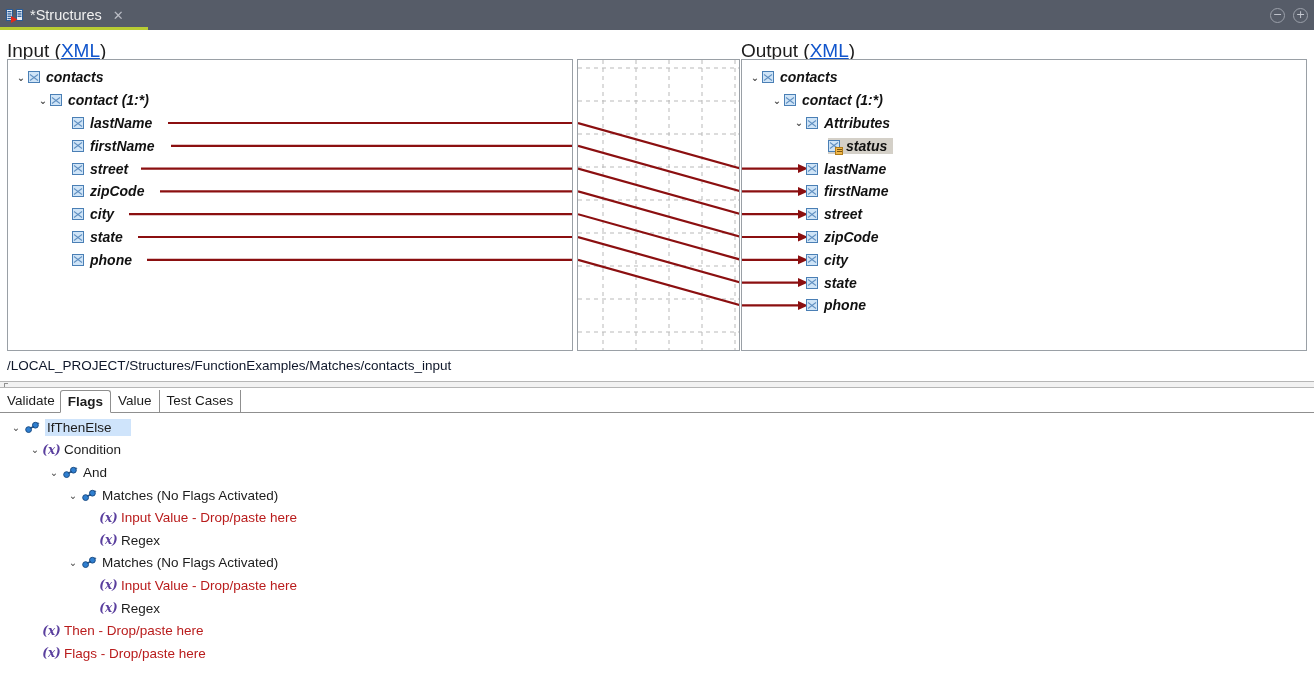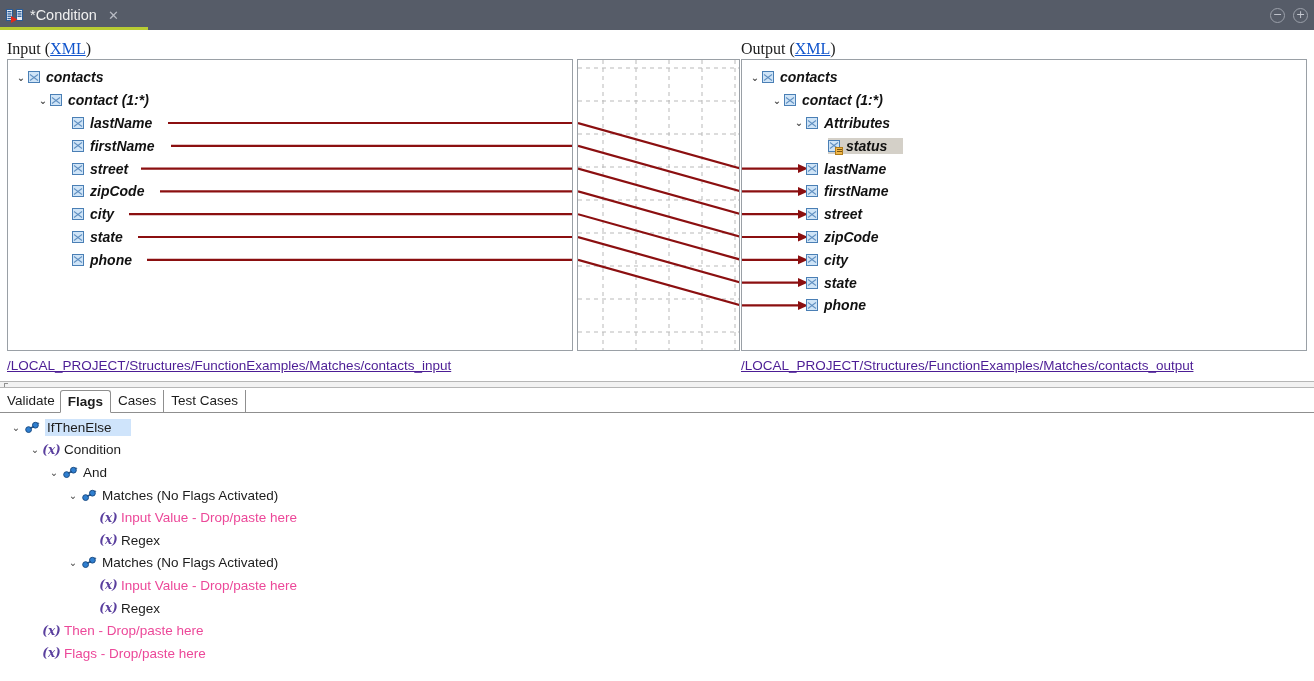--- a/index.html
+++ b/index.html
@@ -40,21 +40,21 @@
     width: 15px; height: 15px; border-radius: 50%;
     border: 1.2px solid #9ba0aa; color: #c6cad2;
     font-size: 11px; line-height: 12px; text-align: center;
     cursor: pointer; font-family: "DejaVu Sans", sans-serif;
   }
 
   
   .top-region { position: absolute; left: 0; top: 30px; width: 1314px; height: 348px; background:#fff; }
 
   .panel-label {
-    position: absolute; font-size: 16px; color: #1c1c1c; white-space: nowrap; font-family: Liberation Serif, serif;
+    position: absolute; font-size: 19px; color: #1c1c1c; white-space: nowrap;
   }
   .panel-label a { color: #1155cc; text-decoration: underline; cursor: pointer; }
 
   .tree-panel {
     position: absolute; background: #ffffff;
     border: 1px solid #9aa0a6; overflow: hidden;
   }
   #input-panel  { left: 7px;   top: 29px; width: 566px; height: 292px; }
   #mid-panel    { left: 577px; top: 29px; width: 163px; height: 292px; background:#fff; }
   #output-panel { left: 741px; top: 29px; width: 566px; height: 292px; }
@@ -87,25 +87,25 @@
   .cbox::after  { transform: rotate(-37deg); }
   .cbox.attr { background:#cfe4f7; }
   .cbox.attr .tag {
     position:absolute; right:-4px; bottom:-4px; width:8px; height:8px;
     background:#f0b74a; border:1px solid #b07b18;
   }
   .cbox.attr .tag::before {
     content:''; position:absolute; left:1px; top:1.5px; width:5px; height:1px;
     background:#7a5410; box-shadow: 0 2px 0 #7a5410;
   }
-  .row-sel { background:#d4d0c8; padding-right:16px; }
+  .row-sel { background:#d4d0c8; padding-right:6px; }
 
   .path-link {
-    position: absolute; font-size: 13.5px; color: #4c1d95;
-    text-decoration: underline; cursor: pointer; white-space: nowrap;
+    position: absolute; font-size: 13.5px; color: #0f172a;
+    cursor: pointer; white-space: nowrap;
   }
 
   
   .splitter {
     position: absolute; left: 0; top: 381px; width: 1314px; height: 7px;
     background: #f2f2f2; border-top: 1px solid #b6b6b6; border-bottom: 1px solid #b6b6b6;
   }
   .splitter-grip {
     position:absolute; left:4px; top:1px; width:4px; height:4px;
     border-left:1px solid #8f8f8f; border-top:1px solid #8f8f8f;
@@ -138,21 +138,21 @@
     width:16px; flex:none; text-align:center; color:#4a4a4a;
     font-size:10px; font-family:"DejaVu Sans", sans-serif;
   }
   .frow .twist2.empty { color:transparent; }
   .ficon { width:17px; flex:none; margin-right:4px; display:flex; align-items:center; justify-content:center; }
   .ficon svg { display:block; }
   .fxicon {
     font-size:12px; color:#5a3f9e; font-style:italic;
     font-family:"DejaVu Serif", serif; font-weight:bold;
   }
-  .flabel.red { color:#ec4899; }
+  .flabel.red { color:#b91c1c; }
   .flabel.selrow { background:#cfe4fb; padding:1px 19px 1px 2px; }
 </style>
 </head>
 <body>
 
 <div class="titlebar">
   <div class="tab">
     <span class="tab-icon">
       <svg width="17" height="17" viewBox="0 0 17 17">
         <rect x="0.5" y="2.5" width="6" height="11" fill="#e9eef5" stroke="#2a5b95"></rect>
@@ -160,21 +160,21 @@
         <rect x="1.5" y="6.3" width="4" height="1.3" fill="#2a5b95"></rect>
         <rect x="1.5" y="8.6" width="4" height="1.3" fill="#2a5b95"></rect>
         <rect x="1.5" y="10.9" width="4" height="1.3" fill="#2a5b95"></rect>
         <rect x="10.5" y="2.5" width="6" height="11" fill="#e9eef5" stroke="#2a5b95"></rect>
         <rect x="11.5" y="4" width="4" height="1.3" fill="#2a5b95"></rect>
         <rect x="11.5" y="6.3" width="4" height="1.3" fill="#2a5b95"></rect>
         <rect x="11.5" y="8.6" width="4" height="1.3" fill="#2a5b95"></rect>
         <polygon points="5,9 11.5,12.5 5,16" fill="#e02a1c"></polygon>
       </svg>
     </span>
-    <span class="tab-title">*Condition</span>
+    <span class="tab-title">*Structures</span>
     <span class="tab-close">✕</span>
   </div>
   <div class="tab-accent"></div>
   <div class="win-btns">
     <div class="win-btn">−</div>
     <div class="win-btn">+</div>
   </div>
 </div>
 
 <div class="top-region">
@@ -366,32 +366,31 @@
           <span class="twist empty">⌄</span>
           <span class="" style="display:flex;align-items:center;">
             <span class="cbox"></span>
             <span>phone</span>
           </span>
         </div>
       </div>
   </div>
 
   <div class="path-link" style="left:7px; top:328px;">/LOCAL_PROJECT/Structures/FunctionExamples/Matches/contacts_input</div>
-  <div class="path-link" style="left:741px; top:328px;">/LOCAL_PROJECT/Structures/FunctionExamples/Matches/contacts_output</div>
 </div>
 
 <div class="splitter">
   <div class="splitter-grip"></div>
 </div>
 
 <div class="bottom-region">
   <div class="tabstrip" id="bottom-tabs">
       <div class="btab">Validate</div>
       <div class="btab active">Flags</div>
-      <div class="btab">Cases</div>
+      <div class="btab">Value</div>
       <div class="btab">Test Cases</div>
     </div>
   <div id="bottom-tree">
       <div class="frow" style="top: 26px; left: 8px;">
         <span class="twist2">⌄</span>
         <span class="ficon">
           <svg width="15" height="13" viewBox="0 0 15 13">
             <circle cx="3.6" cy="8.6" r="2.9" fill="#2f7fd0" stroke="#1b4d85" stroke-width="1"></circle>
             <circle cx="10.4" cy="4.2" r="2.9" fill="#2f7fd0" stroke="#1b4d85" stroke-width="1"></circle>
             <line x1="5.4" y1="7.2" x2="8.8" y2="5.4" stroke="#1b4d85" stroke-width="1.6"></line>

